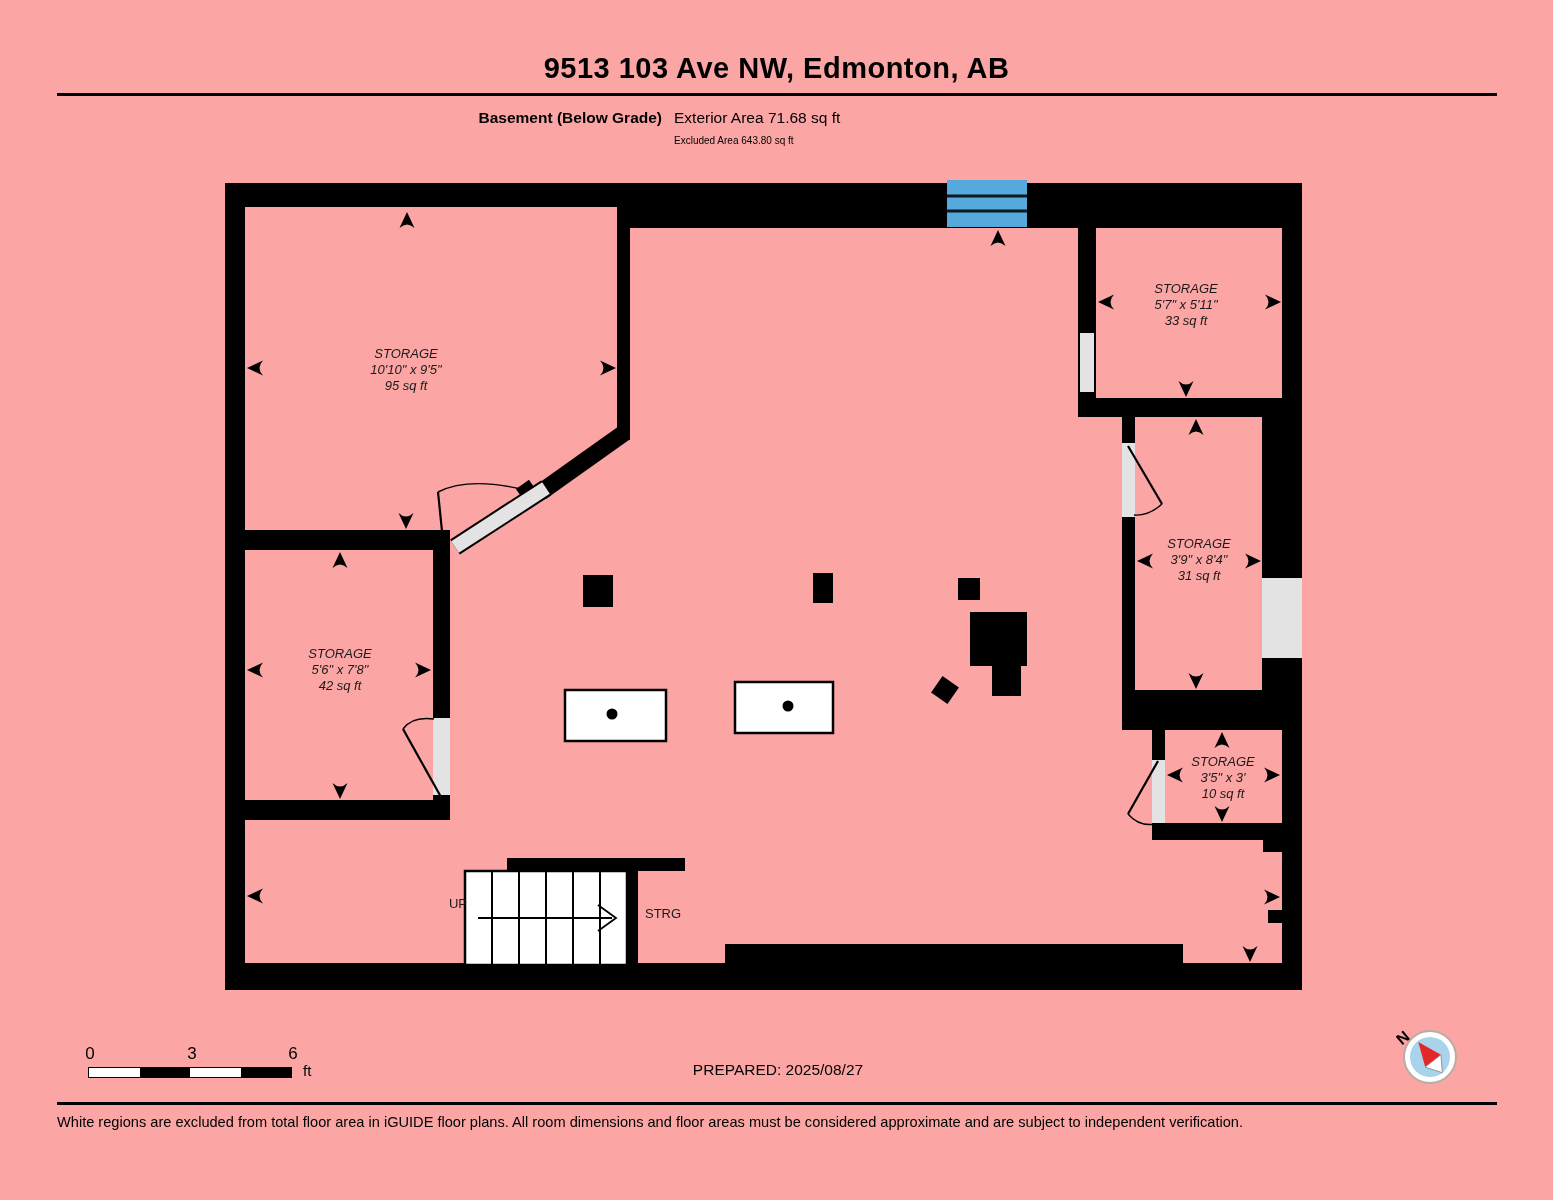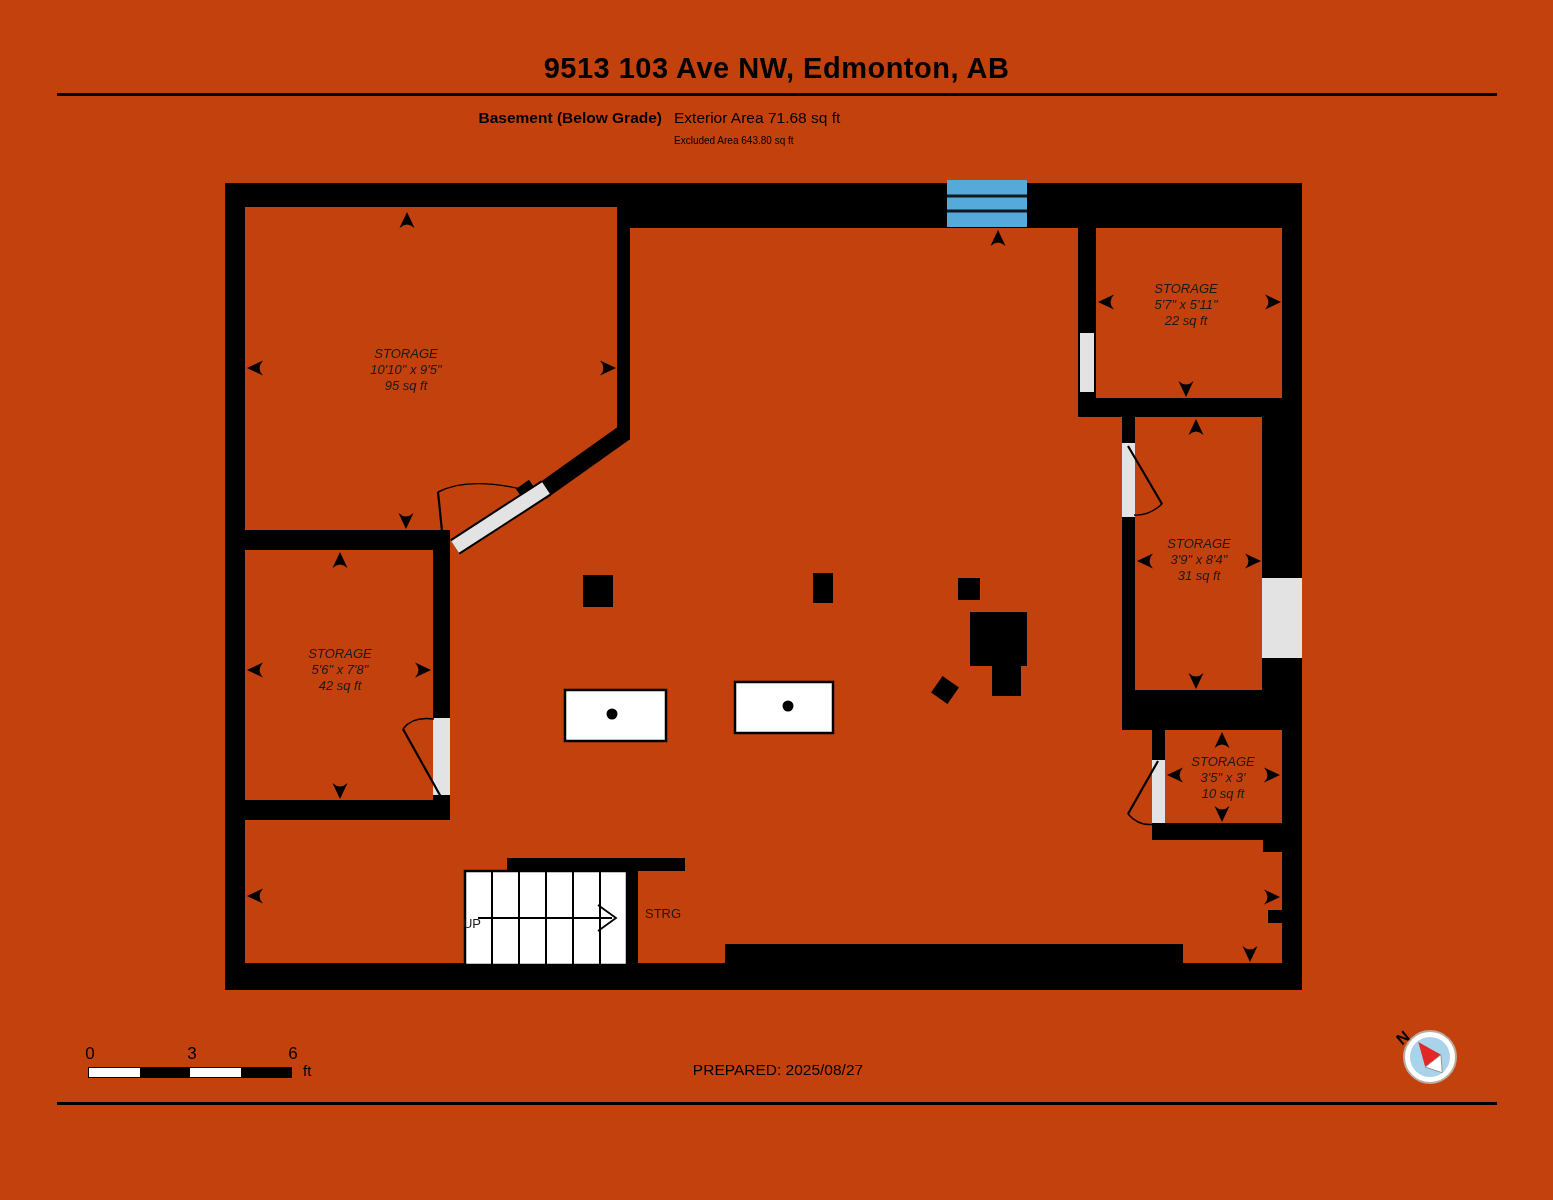--- a/index.html
+++ b/index.html
@@ -1,16 +1,16 @@
 <!DOCTYPE html>
 <html><head>
 <meta charset="utf-8">
 <style>
   html,body{margin:0;padding:0;background:#fff;}
-  .page{position:relative;width:1553px;height:1200px;background:#c2410c;overflow:hidden;
+  .page{position:relative;width:1553px;height:1200px;background:#fca5a5;overflow:hidden;
         font-family:"Liberation Sans", sans-serif;color:#000;}
   .abs{position:absolute;}
   .title{top:52px;left:0;width:1553px;text-align:center;font-size:29px;font-weight:bold;letter-spacing:0.5px;}
   .rule{left:57px;width:1440px;height:3px;background:#000;}
   .rule-top{top:93px;}
   .rule-bottom{top:1102px;}
   .floor-label{top:109px;left:362px;width:300px;text-align:right;font-size:15.5px;font-weight:bold;}
   .area-line1{top:109px;left:674px;font-size:15.5px;}
   .area-line2{top:135px;left:674px;font-size:10px;}
   .room-label{width:220px;text-align:center;font-size:13px;line-height:16px;color:#1a1a1a;font-style:italic;}
@@ -169,47 +169,48 @@
   </svg>
 
   <div class="abs room-label" style="left:296px;top:346px;">
     <div>STORAGE</div>
     <div>10'10" x 9'5"</div>
     <div>95 sq ft</div>
   </div>
   <div class="abs room-label" style="left:1076px;top:281px;">
     <div>STORAGE</div>
     <div>5'7" x 5'11"</div>
-    <div>22 sq ft</div>
+    <div>33 sq ft</div>
   </div>
   <div class="abs room-label" style="left:1089px;top:536px;">
     <div>STORAGE</div>
     <div>3'9" x 8'4"</div>
     <div>31 sq ft</div>
   </div>
   <div class="abs room-label" style="left:230px;top:646px;">
     <div>STORAGE</div>
     <div>5'6" x 7'8"</div>
     <div>42 sq ft</div>
   </div>
   <div class="abs room-label" style="left:1113px;top:754px;">
     <div>STORAGE</div>
     <div>3'5" x 3'</div>
     <div>10 sq ft</div>
   </div>
 
-  <div class="abs small-label" style="left:407px;top:916px;width:60px;text-align:center;margin-left:35px;">UP</div>
+  <div class="abs small-label" style="left:407px;top:896px;width:60px;text-align:right;">UP</div>
   <div class="abs small-label" style="left:645px;top:906px;width:80px;text-align:left;">STRG</div>
 
   <div class="abs scale-tick" style="left:78px;">0</div>
   <div class="abs scale-tick" style="left:180px;">3</div>
   <div class="abs scale-tick" style="left:281px;">6</div>
   <div class="abs scale-bar">
     <div class="seg seg-w"></div>
     <div class="seg seg-b"></div>
     <div class="seg seg-w"></div>
     <div class="seg seg-b"></div>
   </div>
   <div class="abs scale-unit">ft</div>
 
   <div class="abs prepared">PREPARED: 2025/08/27</div>
   <div class="abs rule rule-bottom"></div>
+  <div class="abs disclaimer">White regions are excluded from total floor area in iGUIDE floor plans. All room dimensions and floor areas must be considered approximate and are subject to independent verification.</div>
 </div>
 
 </body></html>

